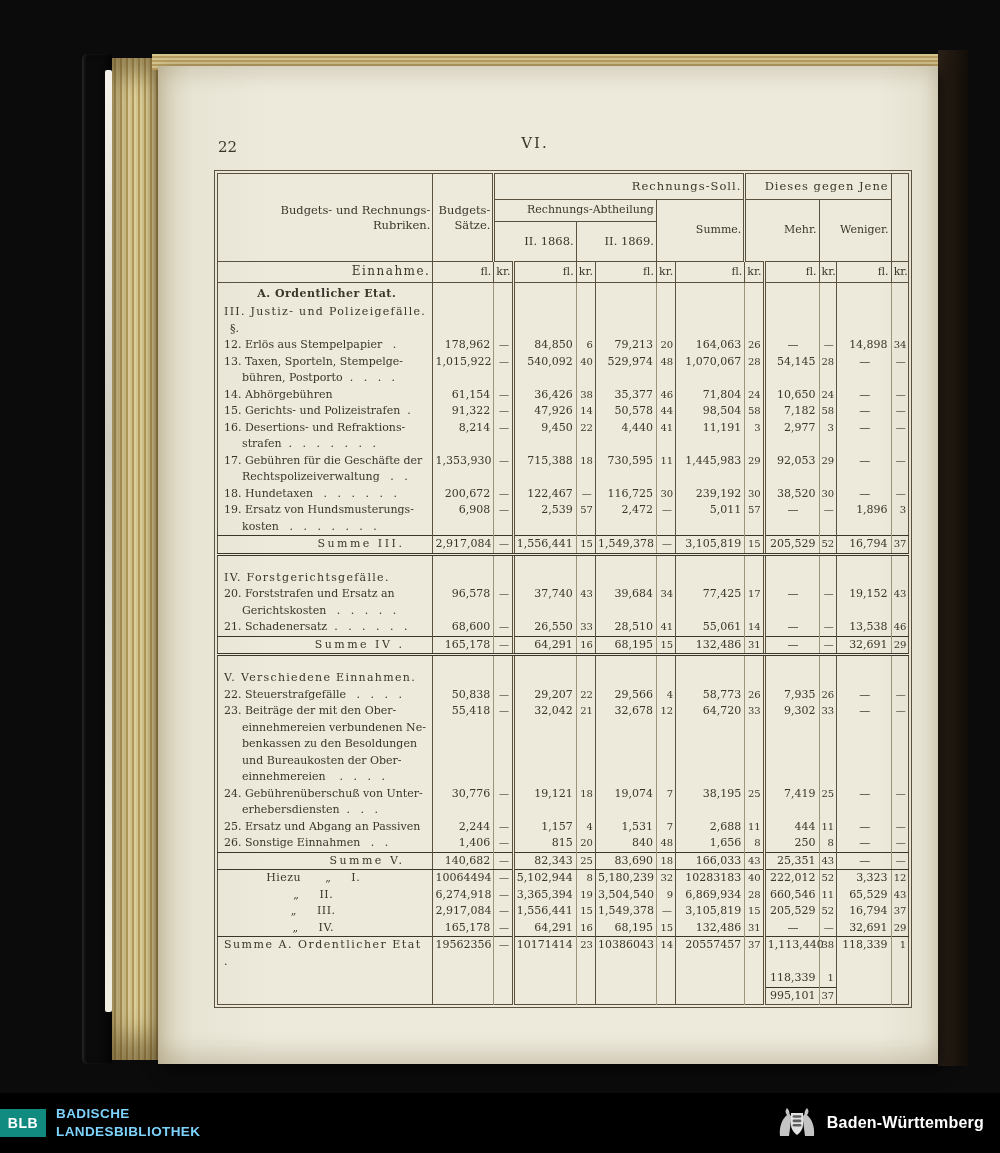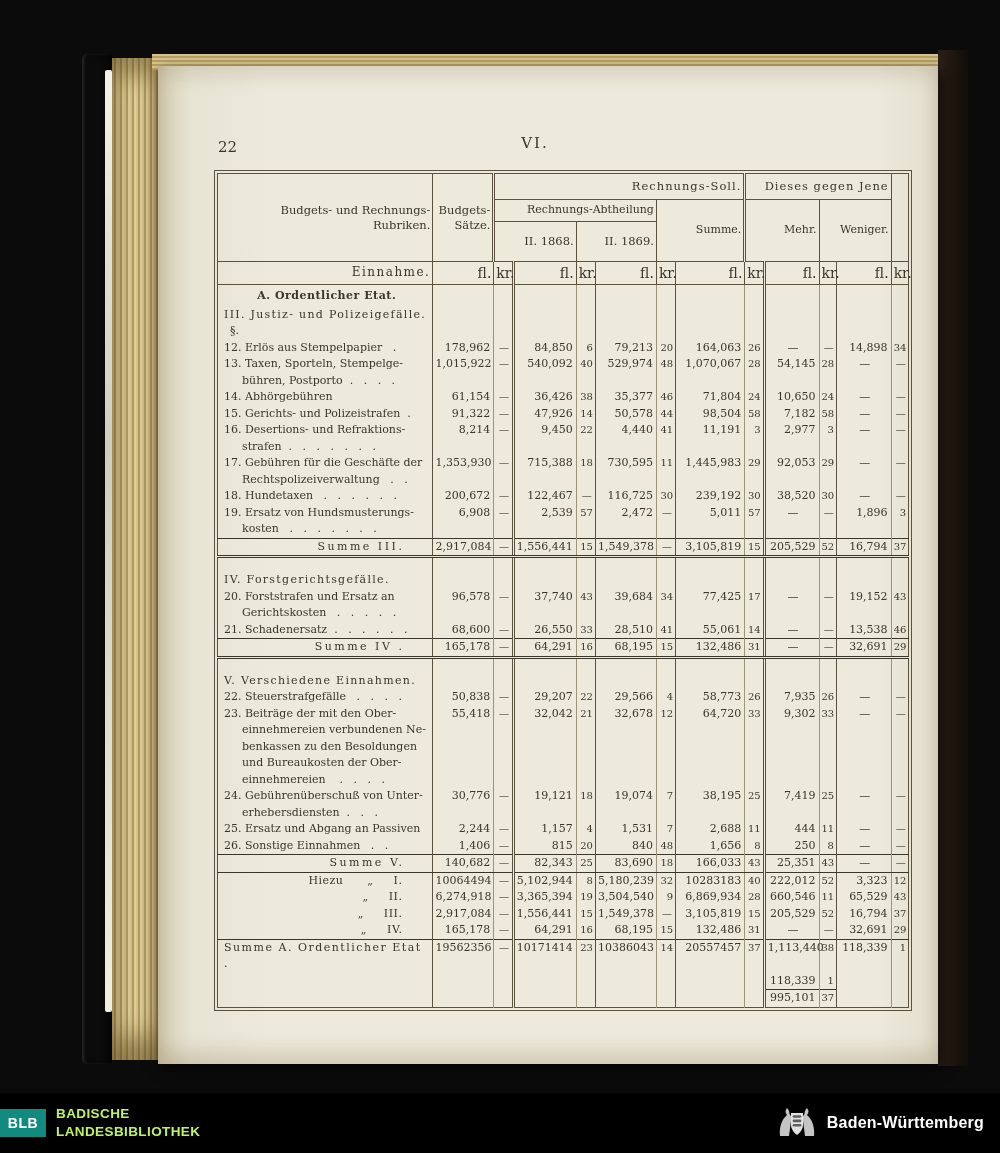--- a/index.html
+++ b/index.html
@@ -36,52 +36,52 @@
 
   
   .table-frame{position:absolute;left:56px;top:104px;width:698px;border:1.5px solid var(--line);padding:2px;background:transparent;}
   table{border-collapse:collapse;width:100%;table-layout:fixed;border:1px solid var(--line);}
   th,td{font-weight:normal;color:var(--ink);}
   th{border:1px solid var(--line);font-size:11.5px;text-align:right;vertical-align:middle;
      white-space:pre-line;padding:2px 2px;line-height:1.3;}
   .hr1 th{height:26px;}
   .hr2 th{height:22px;font-size:11px;}
   .hr3 th{height:40px;}
-  .hr4 th{height:20px;font-size:14px;}
+  .hr4 th{height:20px;font-size:11px;}
   th.h-einnahme{letter-spacing:1.5px;font-size:12px;}
   th.h-jene,th.h-soll{letter-spacing:1px;}
   td{font-size:11px;line-height:1.5;vertical-align:top;padding:0 2px;}
   .fl{border-left:1px solid var(--line);}
   .kr{border-left:1px solid var(--lline);}
   .dbl{border-left:3px double var(--line);}
   td.c-label{text-align:left;white-space:pre-wrap;padding:0 3px 0 6px;}
   td.num{text-align:right;padding-right:3px;font-variant-numeric:tabular-nums;}
   td.num.kr{font-size:10px;padding-right:2px;}
   td.num.dash{text-align:center;padding-right:0;}
   .t-item .c-label{padding-left:24px;text-indent:-18px;}
   .t-sectiona .c-label{text-align:center;font-weight:bold;letter-spacing:.5px;padding-top:3px;}
   .t-section .c-label{letter-spacing:1.3px;padding-top:2px;}
   tr.t-sumdouble + tr.t-section td{padding-top:14px;}
   .t-para .c-label{padding-left:12px;}
   .t-sum .c-label,.t-sumdouble .c-label{text-align:right;padding-right:28px;letter-spacing:2.5px;}
-  .t-hiezu .c-label{text-align:right;padding-right:30px;letter-spacing:.5px;}
+  .t-hiezu .c-label{text-align:center;padding-right:30px;letter-spacing:.5px;}
   .t-total .c-label{letter-spacing:1.5px;}
   .t-sumdouble td{border-top:1px solid var(--ink);border-bottom:3px double var(--ink);}
   .t-sum td{border-top:1px solid var(--ink);border-bottom:1px solid var(--ink);}
   .t-total td{border-top:1px solid var(--ink);}
   .t-contrule .f-me,.t-contrule .k-me{border-top:1px solid var(--ink);}
 
   
   .footer-bar{position:absolute;left:0;bottom:0;width:1000px;height:60px;background:#000;
               display:flex;align-items:center;justify-content:space-between;
               font-family:"Liberation Sans",sans-serif;}
   .footer-left{display:flex;align-items:center;gap:10px;}
   .blb-logo{width:46px;height:28px;background:#118b80;color:#fff;display:flex;align-items:center;justify-content:center;
             font-weight:bold;font-size:14px;letter-spacing:.5px;}
-  .blb-name{color:#bef264;font-weight:bold;font-size:13.5px;line-height:1.3;letter-spacing:.4px;}
+  .blb-name{color:#7dd3fc;font-weight:bold;font-size:13.5px;line-height:1.3;letter-spacing:.4px;}
   .footer-right{display:flex;align-items:center;gap:10px;margin-right:16px;color:#fff;}
   .bw-text{font-size:16px;font-weight:600;letter-spacing:.2px;}
 </style>
 </head>
 <body>
 
 <div class="stage">
 
   <div class="spine"></div>
   <div class="page-edges">

